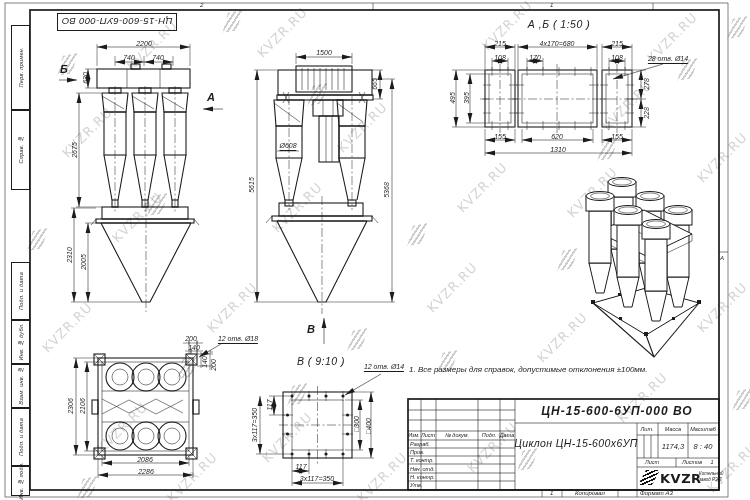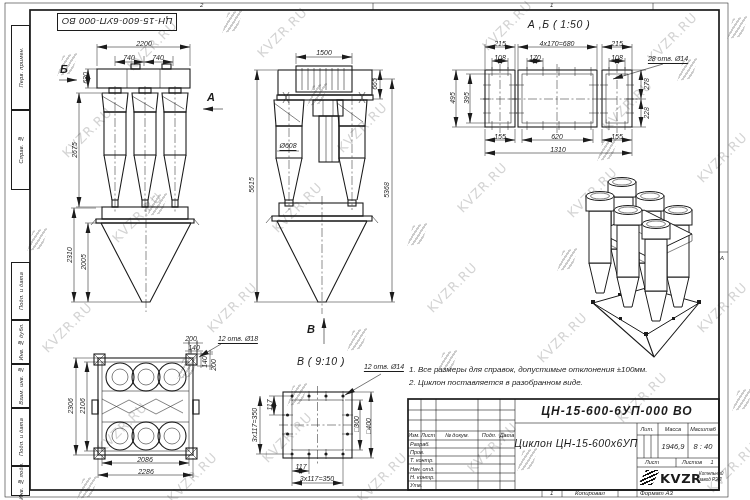--- a/index.html
+++ b/index.html
@@ -440,39 +440,38 @@
   <span class="t-abs vtitle" style="left:321px;top:355px;">В ( 9:10 )</span>
   <span class="t-abs dim u" style="left:384px;top:363px;">12 отв. Ø14</span>
   <span class="t-abs dimr" style="left:269px;top:405px;">117</span>
   <span class="t-abs dimr" style="left:254px;top:425px;">3x117=350</span>
   <span class="t-abs dim" style="left:301px;top:463px;">117</span>
   <span class="t-abs dim" style="left:317px;top:475px;">3x117=350</span>
   <span class="t-abs dimr" style="left:356px;top:424px;">□300</span>
   <span class="t-abs dimr" style="left:368px;top:426px;">□400</span>
 
   <span class="t-abs note" style="left:409px;top:365px;">1. Все размеры для справок, допустимые отклонения ±100мм.</span>
-  <span class="t-abs note" style="left:409px;top:378px;">2. Циклон поставляется в разобранном виде.</span>
 
   <span class="t-abs tbdoc" style="left:617px;top:404px;">ЦН-15-600-6УП-000 ВО</span>
   <span class="t-abs tbtitle" style="left:576px;top:437px;">Циклон ЦН-15-600х6УП</span>
   <span class="t-abs tb5c" style="left:414px;top:432px;">Изм.</span>
   <span class="t-abs tb5c" style="left:428px;top:432px;">Лист</span>
   <span class="t-abs tb5c" style="left:457px;top:432px;">№ докум.</span>
   <span class="t-abs tb5c" style="left:489px;top:432px;">Подп.</span>
   <span class="t-abs tb5c" style="left:507px;top:432px;">Дата</span>
   <span class="t-abs tb5" style="left:410px;top:441px;">Разраб.</span>
   <span class="t-abs tb5" style="left:410px;top:449px;">Пров.</span>
   <span class="t-abs tb5" style="left:410px;top:457px;">Т. контр.</span>
   <span class="t-abs tb5" style="left:410px;top:466px;">Нач. отд.</span>
   <span class="t-abs tb5" style="left:410px;top:474px;">Н. контр.</span>
   <span class="t-abs tb5" style="left:410px;top:482px;">Утв.</span>
   <span class="t-abs tb5c" style="left:647px;top:426px;">Лит.</span>
   <span class="t-abs tb5c" style="left:673px;top:426px;">Масса</span>
   <span class="t-abs tb5c" style="left:703px;top:426px;">Масштаб</span>
-  <span class="t-abs tb7c" style="left:673px;top:442px;">1946,9</span>
+  <span class="t-abs tb7c" style="left:673px;top:442px;">1174,3</span>
   <span class="t-abs tb7c" style="left:703px;top:442px;">8 : 40</span>
   <span class="t-abs tb5c" style="left:652px;top:459px;">Лист</span>
   <span class="t-abs tb5c" style="left:692px;top:459px;">Листов</span>
   <span class="t-abs tb5c" style="left:712px;top:459px;">1</span>
   <div class="logo-icon" style="left:642px;top:470px;"></div>
   <span class="t-abs logotext" style="left:660px;top:471px;">KVZR</span>
   <span class="t-abs logosub" style="left:699px;top:471px;">Котельный</span>
   <span class="t-abs logosub" style="left:699px;top:477px;">завод РЭП</span>
 </div>
 

